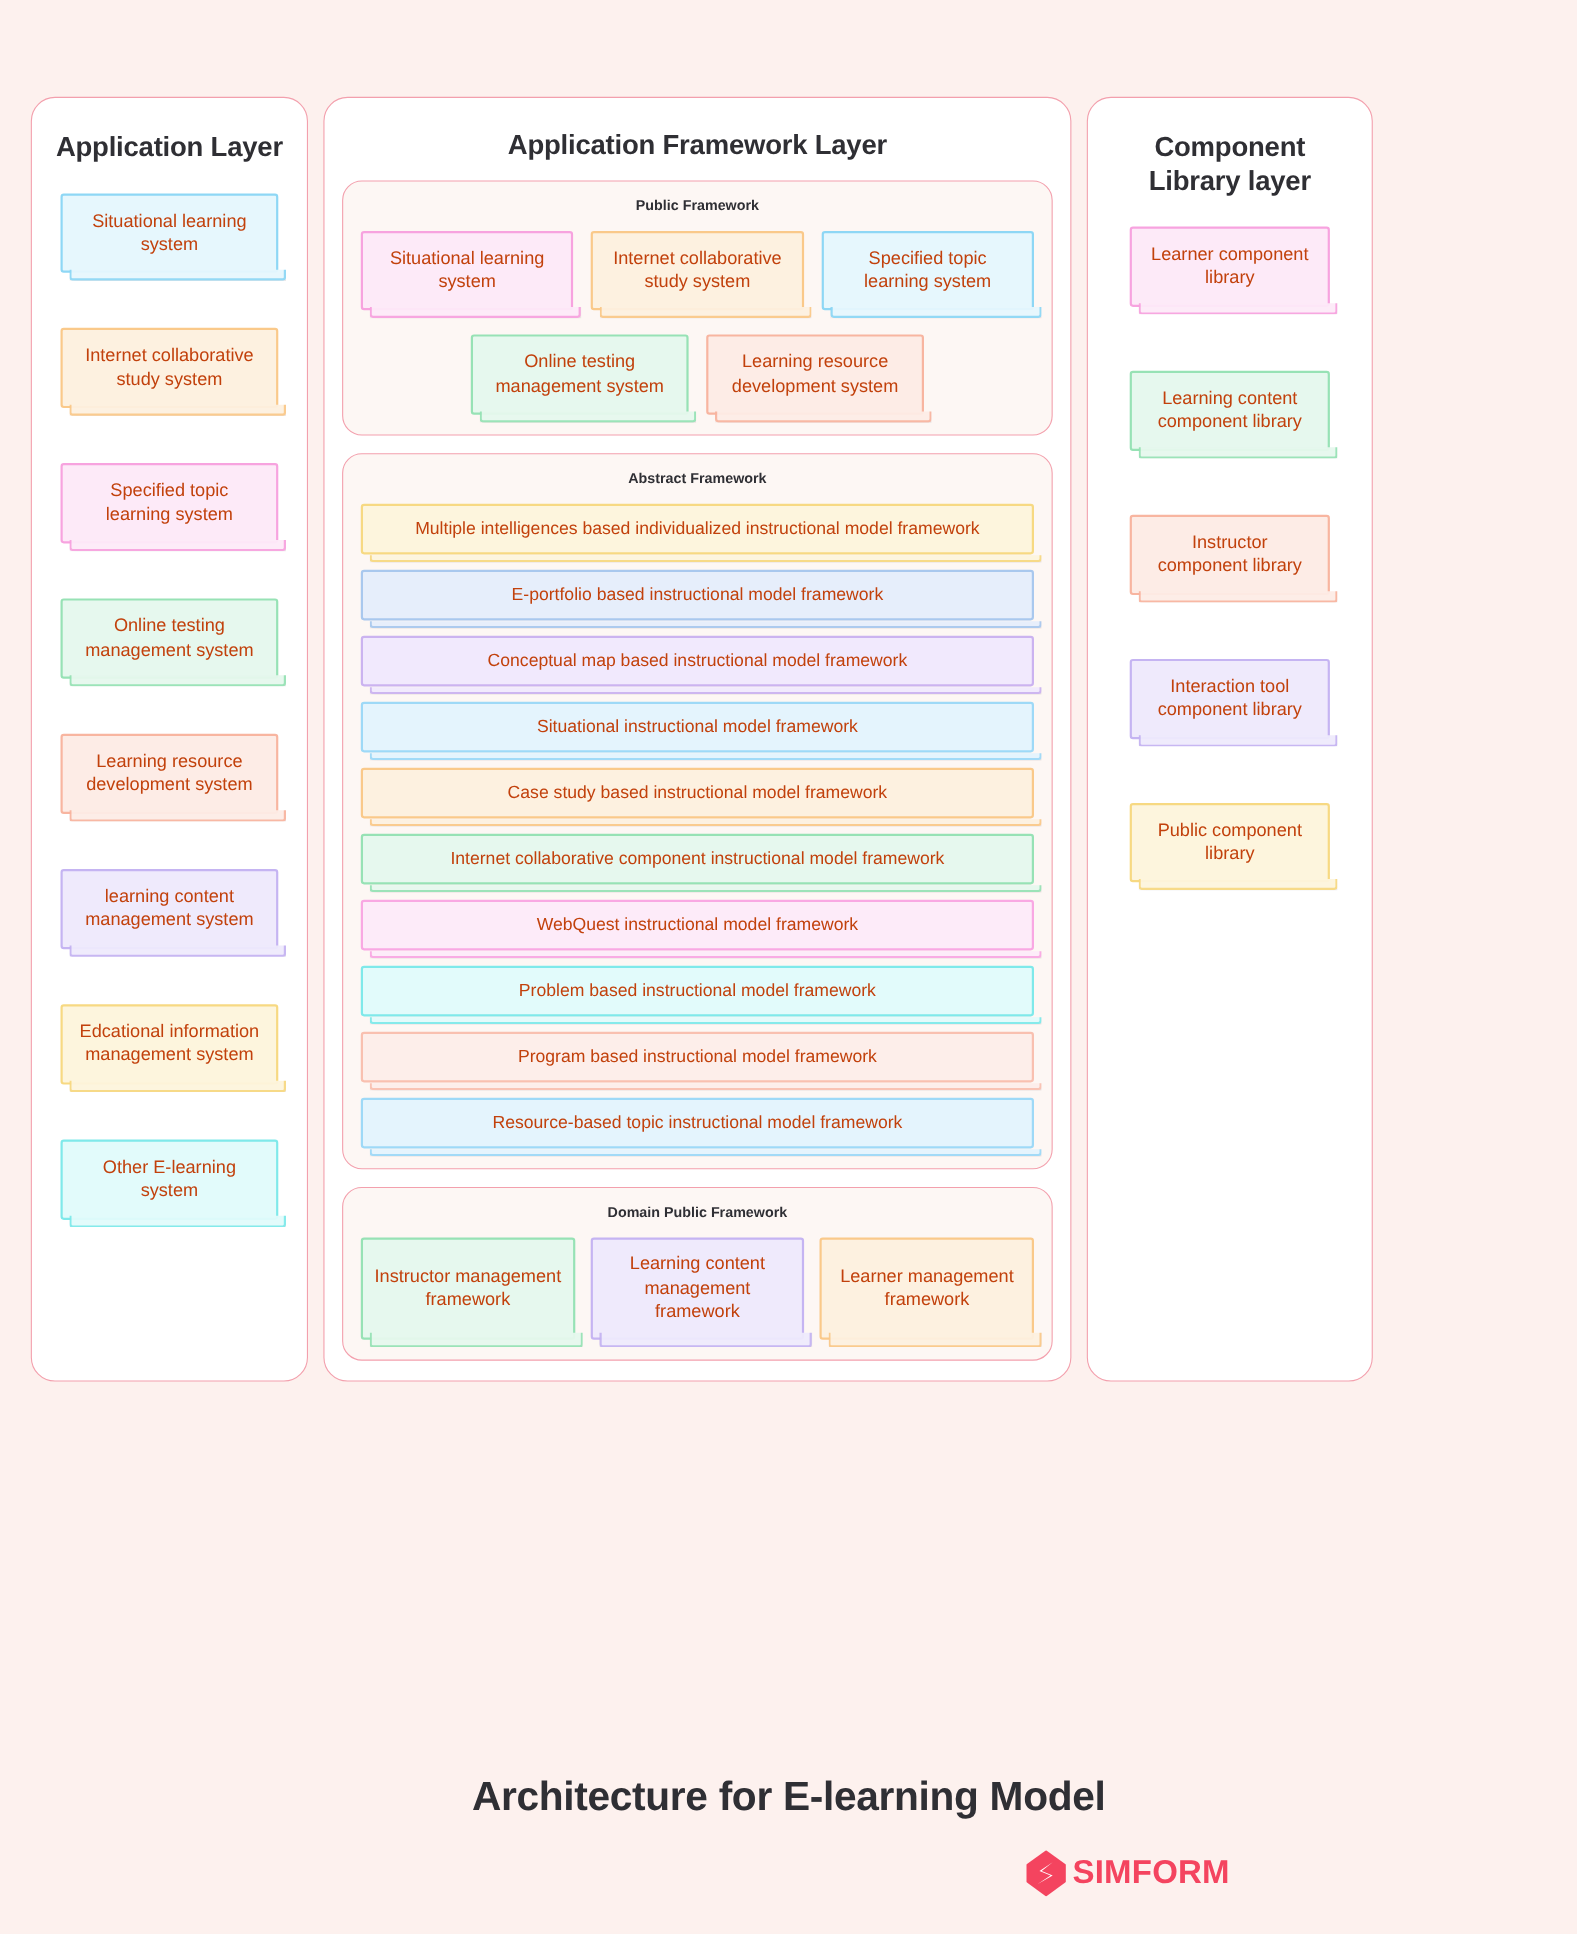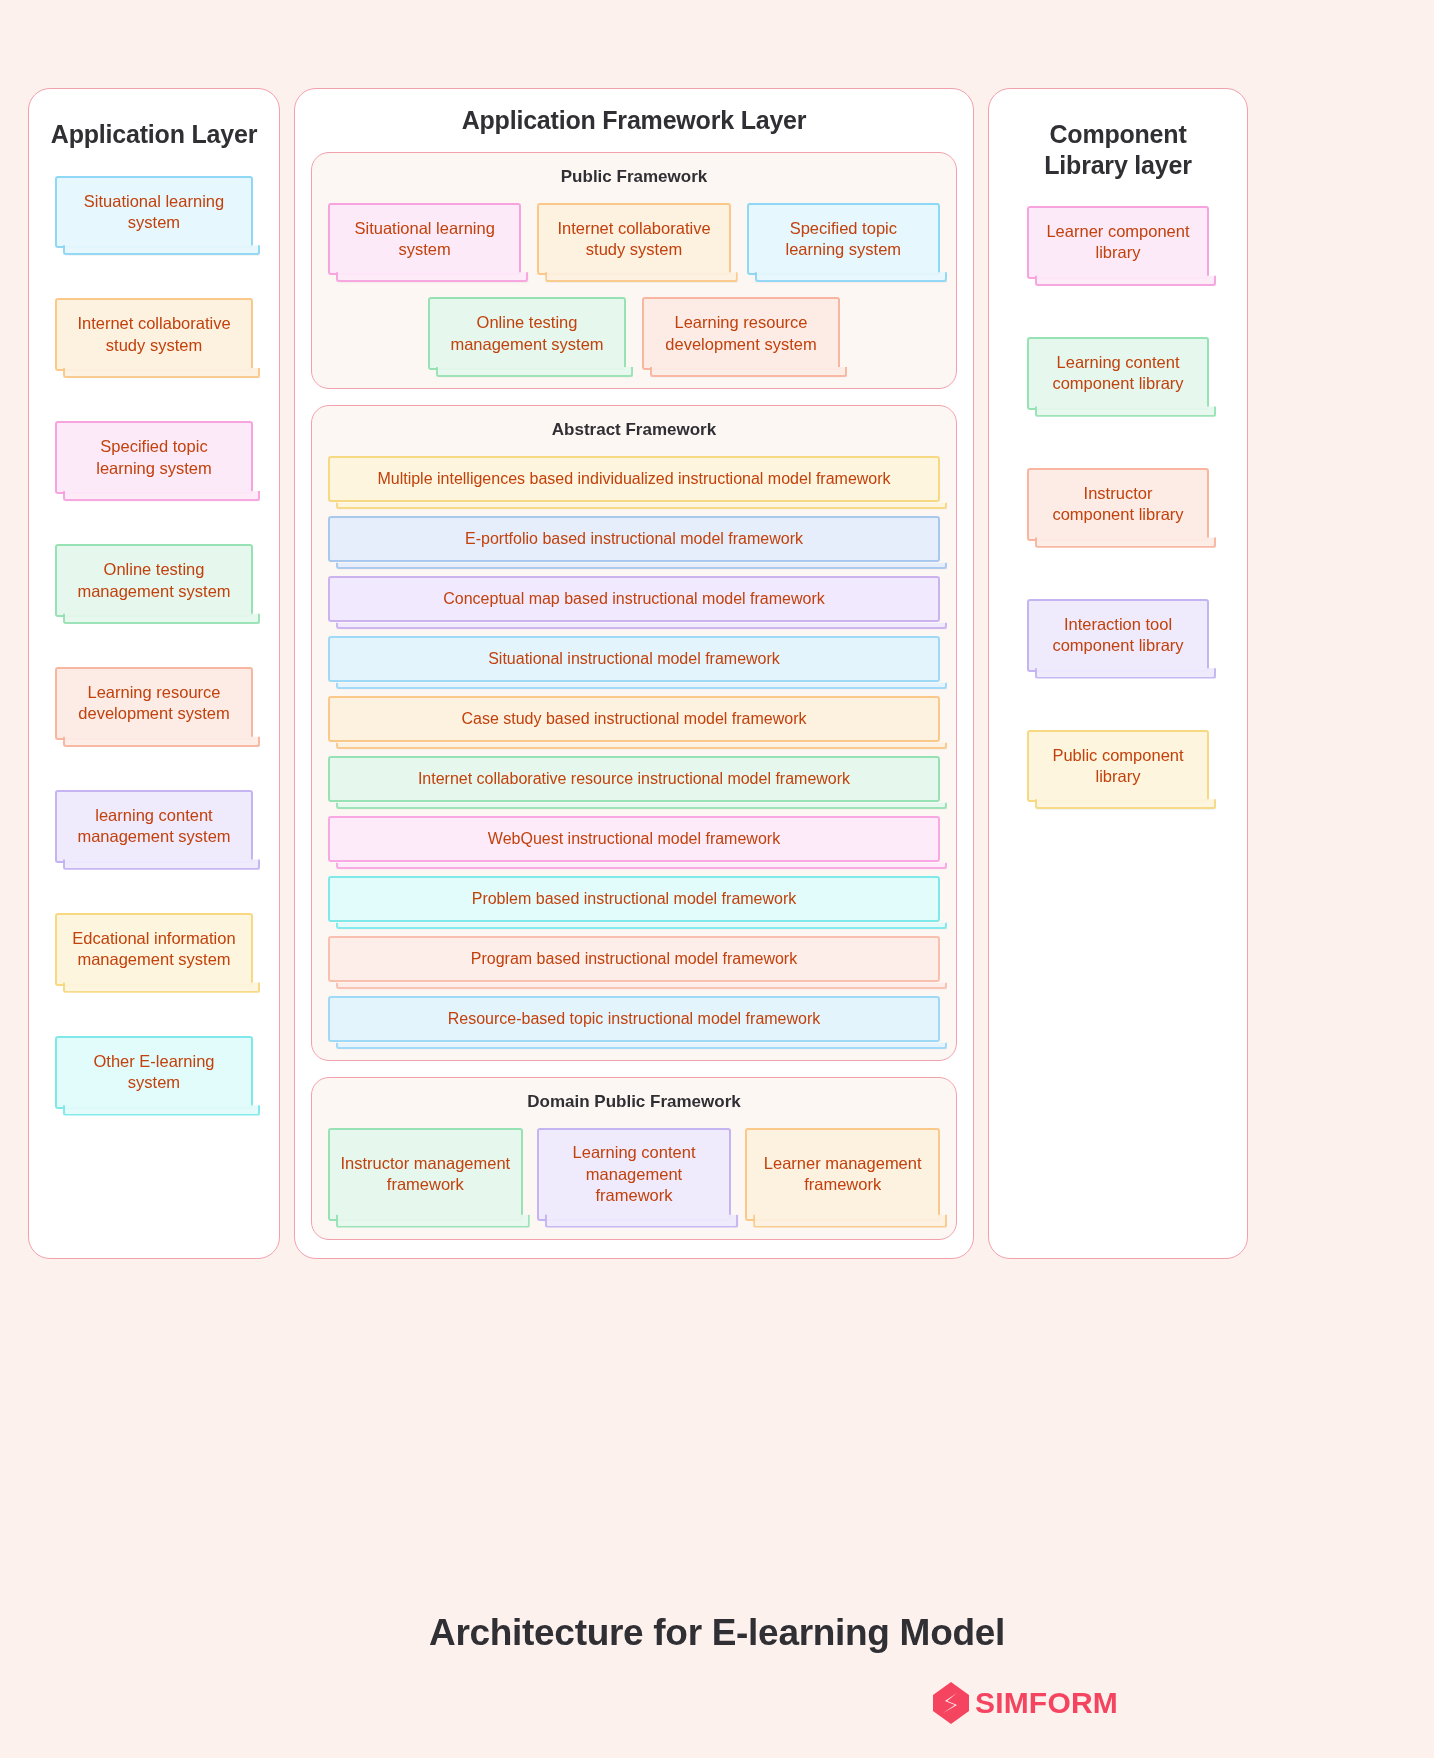--- a/index.html
+++ b/index.html
@@ -47,33 +47,33 @@
 
   .layer-title {
     text-align: center;
     font-size: 25px;
     font-weight: 700;
     letter-spacing: -0.2px;
     color: #2f2f34;
     padding: 30px 16px 0;
     line-height: 1.22;
   }
-  .layer.col-frame > .layer-title { padding-top: 16px; font-size: 25px; }
+  .layer.col-frame > .layer-title { padding-top: 28px; font-size: 25px; }
 
   
   .subpanel {
     border: 1.5px solid #f3a0ad;
     border-radius: 18px;
     background: #fdf7f4;
     margin: 16px 16px 0;
     padding: 14px 16px 18px;
   }
   .subpanel-title {
     text-align: center;
-    font-size: 17px;
+    font-size: 13px;
     font-weight: 700;
     color: #2f2f34;
     margin-bottom: 16px;
   }
 
   
   .box {
     position: relative;
     display: flex;
     align-items: center;
@@ -241,21 +241,21 @@
       </div>
 
       <div class="subpanel">
         <h3 class="subpanel-title">Abstract Framework</h3>
         <div class="af-stack">
           <div class="box c-yellow">Multiple intelligences based individualized instructional model framework</div>
           <div class="box c-steel">E-portfolio based instructional model framework</div>
           <div class="box c-lilac">Conceptual map based instructional model framework</div>
           <div class="box c-sky">Situational instructional model framework</div>
           <div class="box c-orange">Case study based instructional model framework</div>
-          <div class="box c-green">Internet collaborative resource instructional model framework</div>
+          <div class="box c-green">Internet collaborative component instructional model framework</div>
           <div class="box c-magenta">WebQuest instructional model framework</div>
           <div class="box c-cyan">Problem based instructional model framework</div>
           <div class="box c-rose">Program based instructional model framework</div>
           <div class="box c-sky">Resource-based topic instructional model framework</div>
         </div>
       </div>
 
       <div class="subpanel" style="margin-bottom:18px;">
         <h3 class="subpanel-title">Domain Public Framework</h3>
         <div class="dpf-row">

